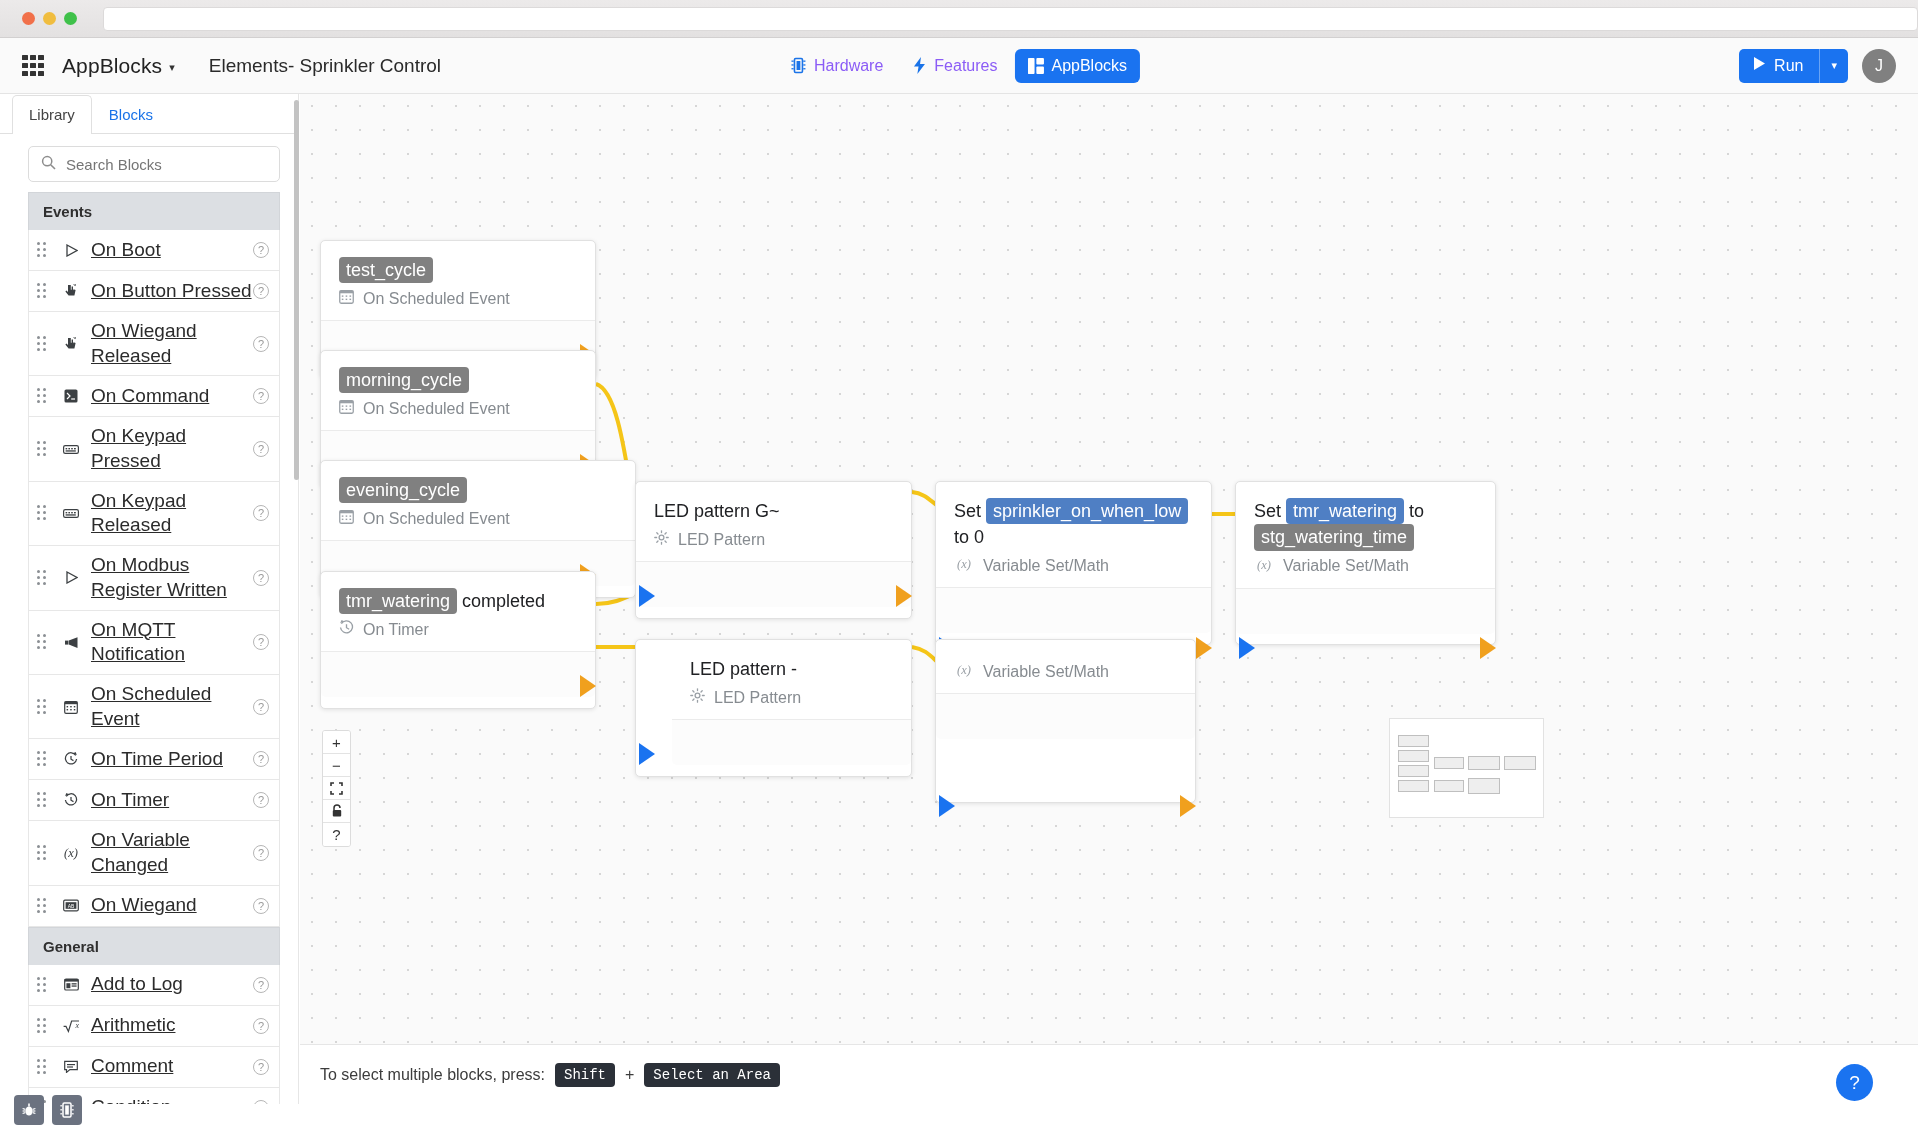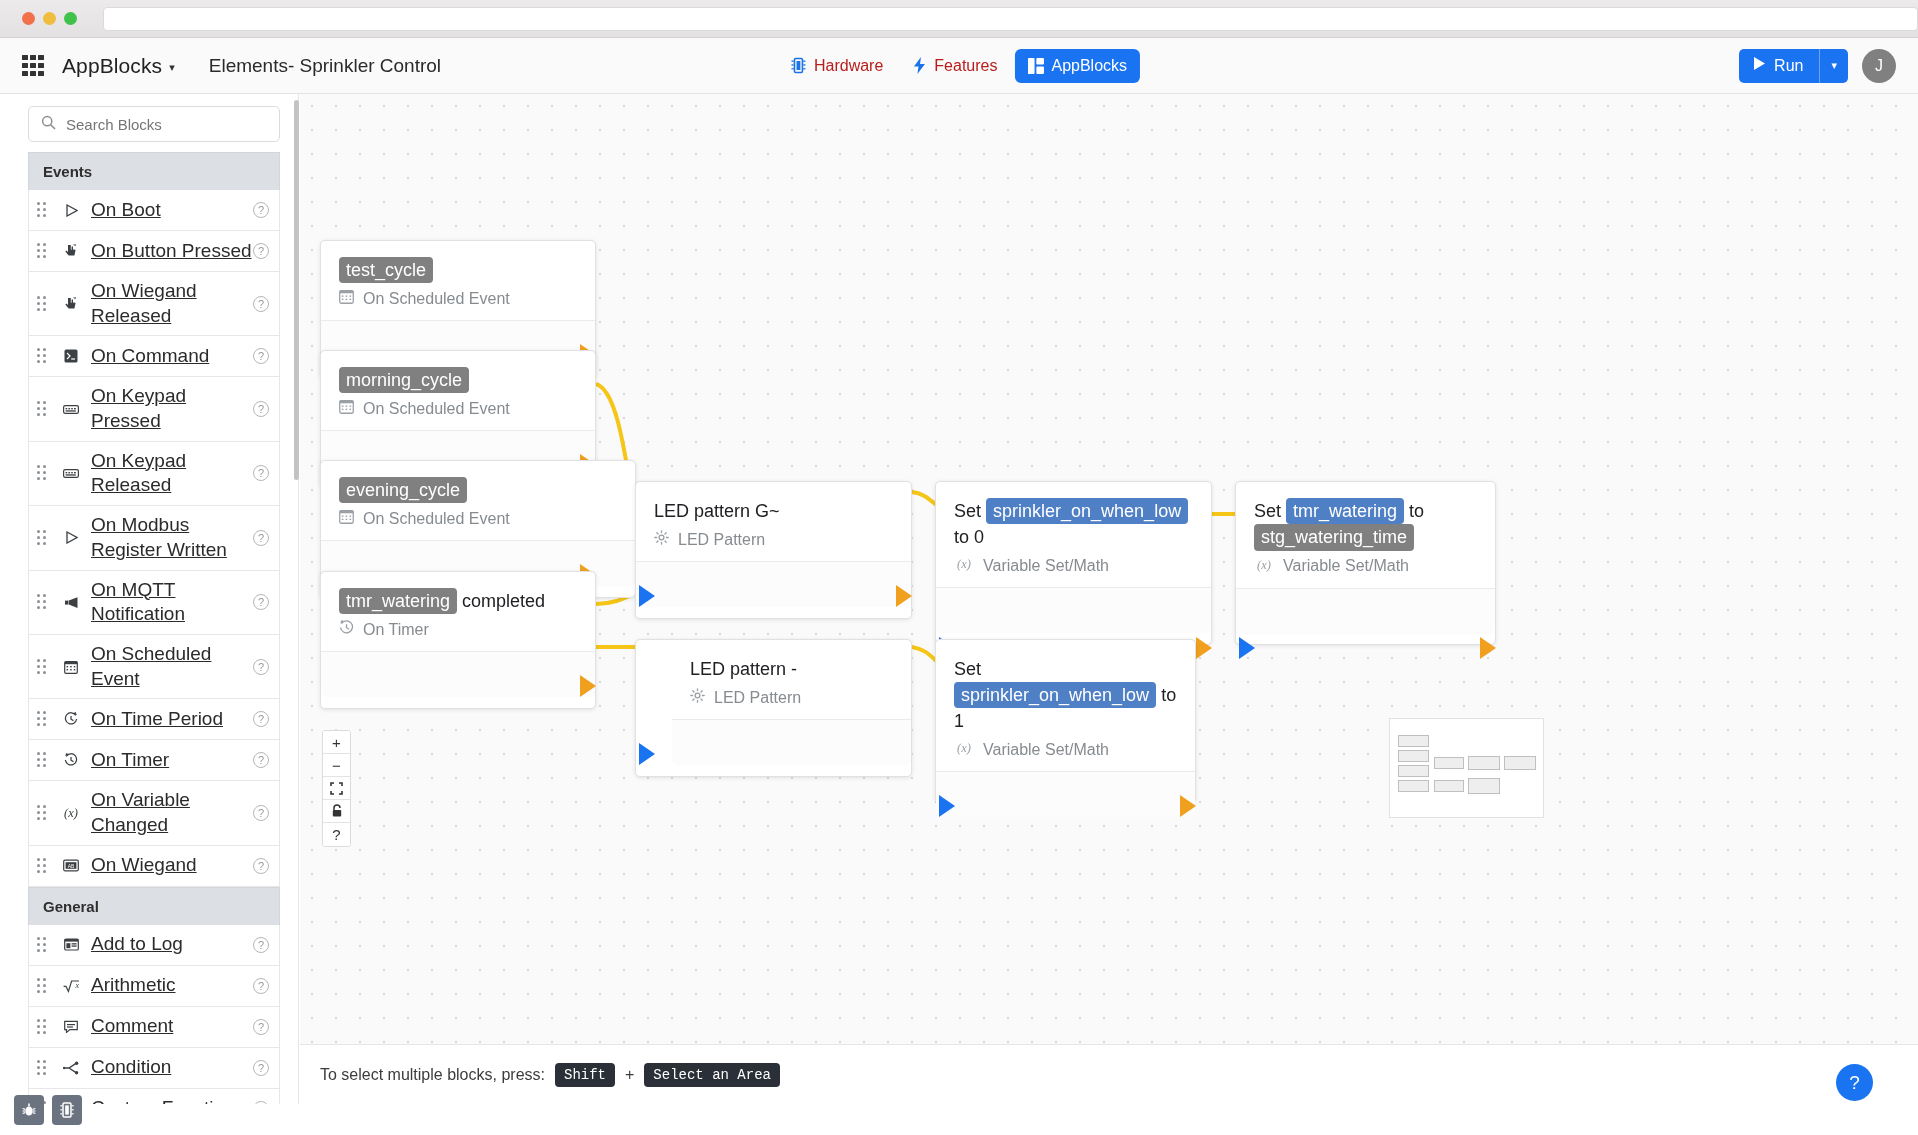--- a/index.html
+++ b/index.html
@@ -41,21 +41,21 @@
   .brand-caret { margin-left: 7px; font-size: 11px; color: #333; vertical-align: 2px; }
   .doc-title { margin-left: 34px; font-size: 19px; color: #2a2a2a; }
 
   .center-tabs {
     position: absolute; left: 50%; transform: translateX(-50%);
     display: flex; align-items: center; gap: 4px;
   }
   .ctab {
     display: flex; align-items: center; gap: 8px;
     padding: 8px 13px; border-radius: 6px;
-    font-size: 16px; color: #b91c1c; cursor: pointer; white-space: nowrap;
+    font-size: 16px; color: #8b5cf6; cursor: pointer; white-space: nowrap;
   }
   .ctab.active { background: #1a73f0; color: #fff; }
   .ctab svg { display: block; }
 
   .header-right { margin-left: auto; display: flex; gap: 14px; margin-right: 22px; }
   .run-btn {
     display: flex; align-items: center; background: #1a73f0; color: #fff;
     border-radius: 5px; height: 34px; font-size: 16px; cursor: pointer;
   }
   .run-main { display: flex; align-items: center; gap: 8px; padding: 0 16px 0 14px; }
@@ -276,20 +276,24 @@
       </div>
       <div class="run-split">
         <span style="font-size:11px">▾</span>
       </div>
     </div>
     <div class="avatar">J</div>
   </div>
 </div>
 
 <div class="sidebar">
+  <div class="side-tabs">
+    <div class="stab active">Library</div>
+    <div class="stab link">Blocks</div>
+  </div>
 
   <div class="search-wrap">
     <div class="search-box">
       <span>
         <svg width="15" height="15" viewBox="0 0 15 15">
             <circle cx="6.2" cy="6.2" r="4.6" fill="none" stroke="#8d8d8d" stroke-width="1.5"></circle>
             <line x1="9.7" y1="9.7" x2="14" y2="14" stroke="#8d8d8d" stroke-width="1.6"></line>
           </svg>
       </span>
       <input placeholder="Search Blocks" style="">
@@ -845,21 +849,20 @@
               </svg></span>
             <span>Variable Set/Math</span>
           </div>
         </div>
         <div class="node-foot" style="height:46px"></div>
       </div>
       <div class="port out" style="left: 896px; top: 543px;"></div>
       <div class="port in" style="left: 639px; top: 543px;"></div>
       <div class="node" style="left: 635px; top: 545px; width: 261px; height: 164px;">
         <div class="node-body">
-          <div class="node-title"><span>Set </span><span class="pill blue">sprinkler_on_when_low</span><span> to 1</span></div>
           <div class="node-sub">
             <span><svg width="20" height="15" viewBox="0 0 20 14">
                 <text x="10" y="11" font-family="Liberation Serif, serif" font-size="12.5" fill="#9aa0a6" text-anchor="middle" font-style="italic">(x)</text>
               </svg></span>
             <span>Variable Set/Math</span>
           </div>
         </div>
         <div class="node-foot" style="height:46px"></div>
       </div>
       <div class="port out" style="left: 880px; top: 701px;"></div>

